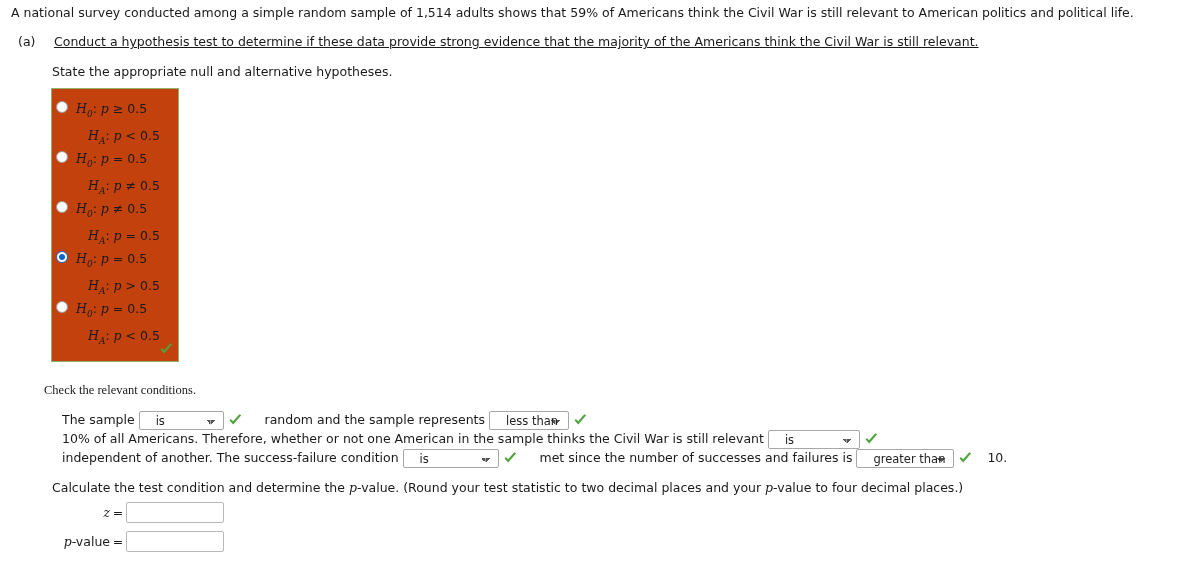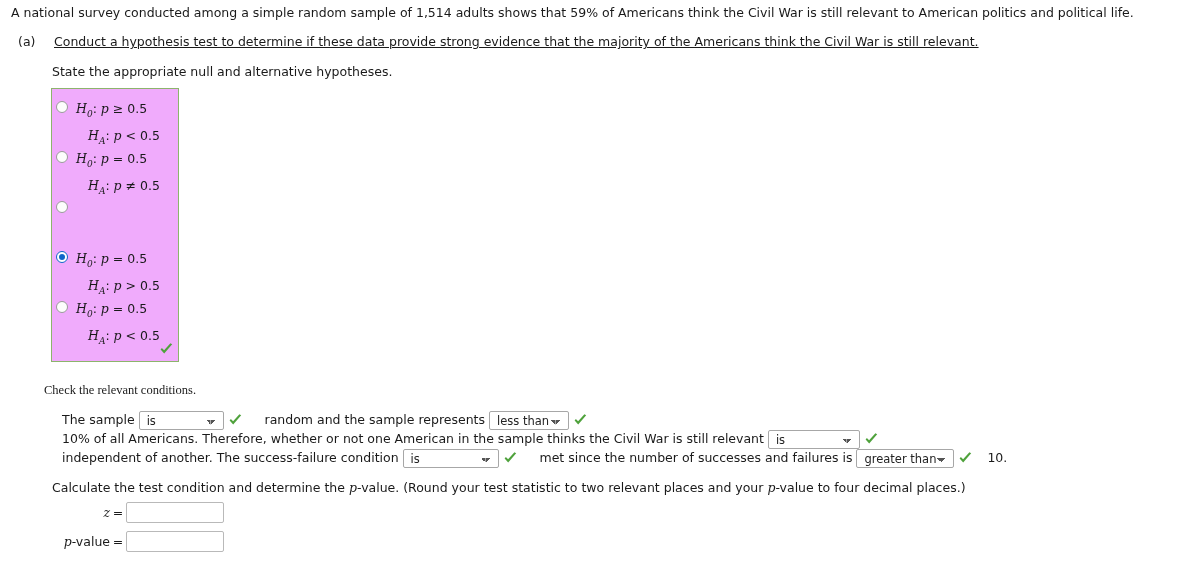--- a/index.html
+++ b/index.html
@@ -43,21 +43,21 @@
     white-space: nowrap;
   }
 
   
   #hyp-box {
     left: 51px;
     top: 88px;
     width: 128px;
     height: 274px;
     border: 1px solid #8cb46c;
-    background: #f0abfc;
+    background: #c2410c;
   }
   .hyp-option {
     position: absolute;
     left: 4px;
     width: 122px;
     height: 46px;
   }
   .radio {
     position: absolute;
     left: 0px;
@@ -132,21 +132,21 @@
   #cond-para .seg { white-space: nowrap; margin-left: 10px; }
 
   select.dd {
     font-family: "DejaVu Sans", "Liberation Sans", sans-serif;
     font-size: 11.5px;
     color: #222;
     background: #fff;
     border: 1px solid #a7a7a7;
     border-radius: 2px;
     height: 19px;
-    padding: 0 2px 0 7px;
+    padding: 0 2px 0 16px;
     vertical-align: middle;
     -webkit-appearance: none;
     appearance: none;
     background-image:
       linear-gradient(45deg, transparent 50%, #555 50%),
       linear-gradient(135deg, #555 50%, transparent 50%);
     background-position:
       calc(100% - 12px) 8px,
       calc(100% - 7.5px) 8px;
     background-size: 4.5px 4.5px, 4.5px 4.5px;
@@ -220,20 +220,24 @@
   </div>
   <div class="hyp-option" style="top:59px">
     <span class="radio"></span>
     <span class="hyp-lines">
       <span class="l1"><i>H</i><span class="sub">0</span>: <i>p</i> = 0.5</span>
       <span class="l2"><i>H</i><span class="sub">A</span>: <i>p</i> ≠ 0.5</span>
     </span>
   </div>
   <div class="hyp-option" style="top:109px">
     <span class="radio"></span>
+    <span class="hyp-lines">
+      <span class="l1"><i>H</i><span class="sub">0</span>: <i>p</i> ≠ 0.5</span>
+      <span class="l2"><i>H</i><span class="sub">A</span>: <i>p</i> = 0.5</span>
+    </span>
   </div>
   <div class="hyp-option" style="top:159px">
     <span class="radio selected"></span>
     <span class="hyp-lines">
       <span class="l1"><i>H</i><span class="sub">0</span>: <i>p</i> = 0.5</span>
       <span class="l2"><i>H</i><span class="sub">A</span>: <i>p</i> &gt; 0.5</span>
     </span>
   </div>
   <div class="hyp-option" style="top:209px">
     <span class="radio"></span>
@@ -298,21 +302,21 @@
     <option>greater than</option>
   </select>
   <span class="check">
     <svg width="15" height="15" viewBox="0 0 15 15">
         <path d="M1.6 7.6 L5.2 11.4 L13.2 2.3 L11.4 1.2 L5.1 8.2 L2.9 6.1 Z" fill="#4fa23c"></path>
       </svg>
   </span>
   <span class="seg">10.</span>
 </div>
 
-<div class="abs" id="calc-text"><span>Calculate the test condition and determine the </span><span class="ital">p</span><span>-value. (Round your test statistic to two relevant places and your </span><span class="ital">p</span><span>-value to four decimal places.)</span></div>
+<div class="abs" id="calc-text"><span>Calculate the test condition and determine the </span><span class="ital">p</span><span>-value. (Round your test statistic to two decimal places and your </span><span class="ital">p</span><span>-value to four decimal places.)</span></div>
 
 <div class="abs" id="ans-grid">
   <div class="ans-row">
     <span class="ans-label ital">z</span>
     <span class="ans-eq">=</span>
     <input class="answer" type="text" value="" style="">
   </div>
   <div class="ans-row">
     <span class="ans-label"><span class="ital">p</span><span>-value</span></span>
     <span class="ans-eq">=</span>

